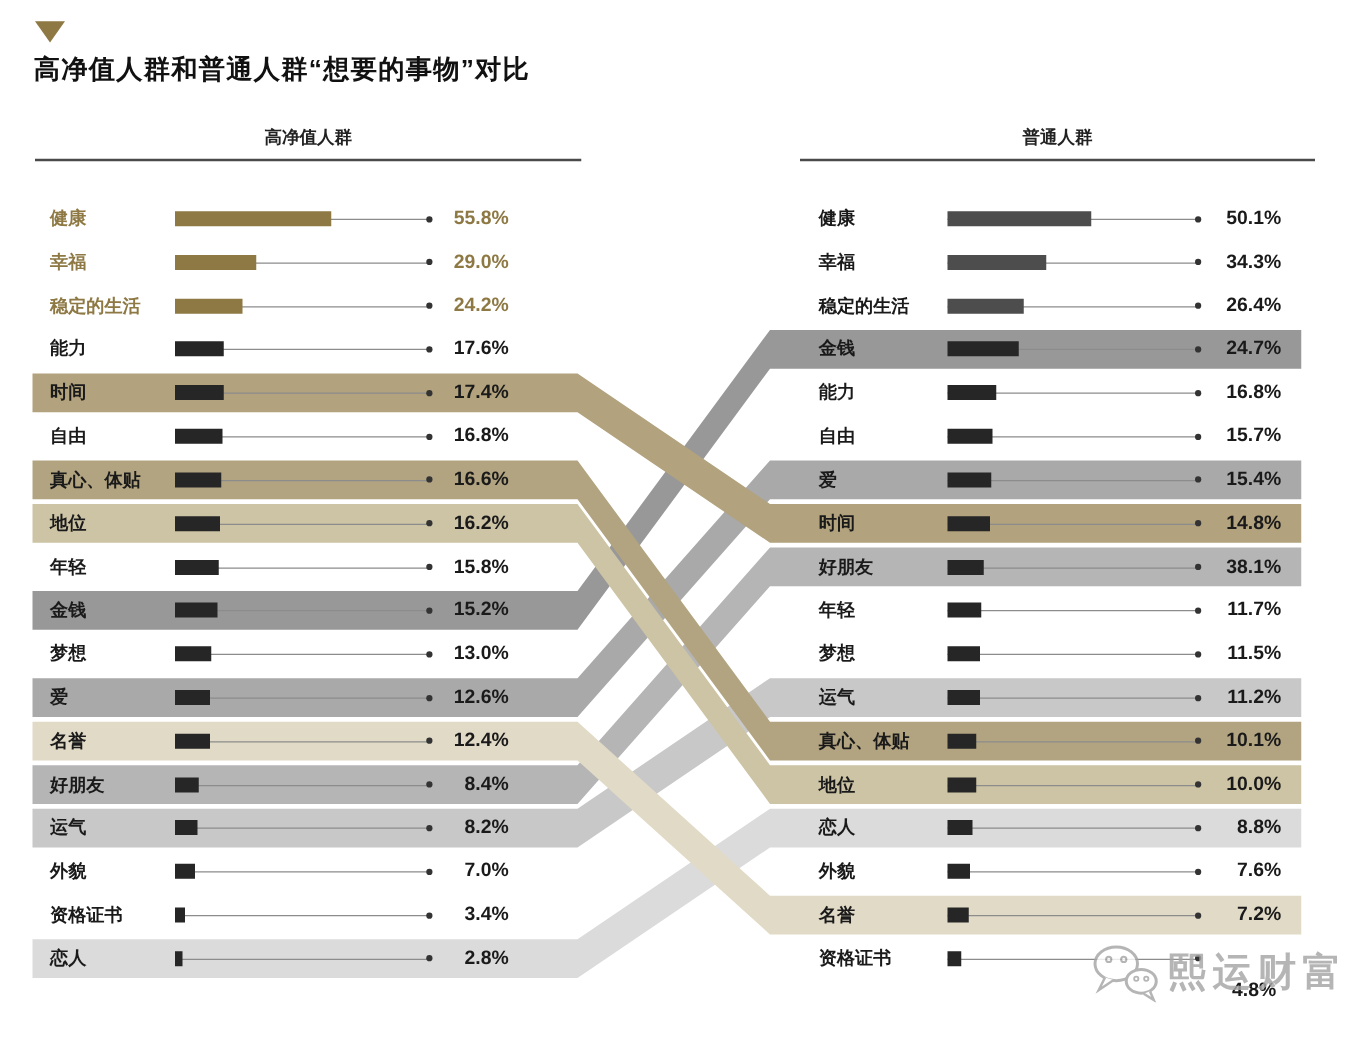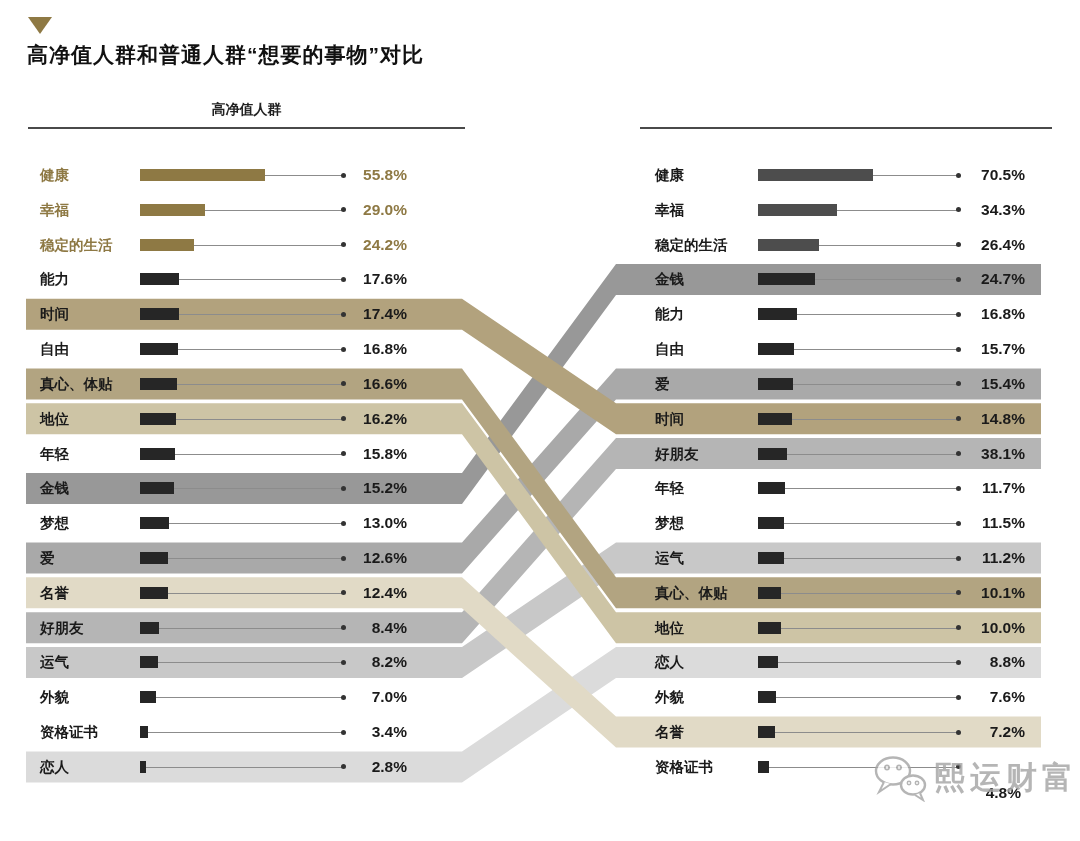--- a/index.html
+++ b/index.html
@@ -49,20 +49,21 @@
 </head>
 <body>
 
 <div id="stage">
   <div class="tri"></div>
   <div class="title">高净值人群和普通人群“想要的事物”对比</div>
 
   <div class="colhead" style="left:28px;width:437px;">高净值人群</div>
   <div class="colrule" style="left:28px;width:437px;"></div>
 
+  <div class="colhead" style="left:640px;width:412px;">普通人群</div>
   <div class="colrule" style="left:640px;width:412px;"></div>
 
   <svg id="ribbon-layer" width="1080" height="841" viewBox="0 0 1080 841">
       <polygon points="26,472.88 462,472.88 616,263.96000000000004 1041,263.96000000000004 1041,294.96000000000004 616,294.96000000000004 462,503.88 26,503.88" fill="#989898"></polygon>
       <polygon points="26,542.52 462,542.52 616,368.42 1041,368.42 1041,399.42 616,399.42 462,573.52 26,573.52" fill="#a9a9a9"></polygon>
       <polygon points="26,612.1600000000001 462,612.1600000000001 616,438.06 1041,438.06 1041,469.06 616,469.06 462,643.1600000000001 26,643.1600000000001" fill="#b5b5b5"></polygon>
       <polygon points="26,646.98 462,646.98 616,542.52 1041,542.52 1041,573.52 616,573.52 462,677.98 26,677.98" fill="#c8c8c8"></polygon>
       <polygon points="26,751.44 462,751.44 616,646.98 1041,646.98 1041,677.98 616,677.98 462,782.44 26,782.44" fill="#dbdbdb"></polygon>
       <polygon points="26,298.78 462,298.78 616,403.24 1041,403.24 1041,434.24 616,434.24 462,329.78 26,329.78" fill="#b2a27d"></polygon>
       <polygon points="26,368.42 462,368.42 616,577.34 1041,577.34 1041,608.34 616,608.34 462,399.42 26,399.42" fill="#b2a481"></polygon>
@@ -233,21 +234,21 @@
         </div>
         <div class="value" style="right: 48px;">2.8%</div>
       </div>
       <div class="row" style="left: 640px; width: 401px; top: 157.5px;">
         <div class="row-label" style="left: 15px;">健康</div>
         <div class="bar-track" style="left: 118px; width: 203px;">
           <div class="track-line"></div>
           <div class="bar" style="width: 115.2px; background: rgb(77, 77, 77);"></div>
           <div class="dot"></div>
         </div>
-        <div class="value" style="right: 16px;">70.5%</div>
+        <div class="value" style="right: 16px;">50.1%</div>
       </div>
       <div class="row" style="left: 640px; width: 401px; top: 192.32px;">
         <div class="row-label" style="left: 15px;">幸福</div>
         <div class="bar-track" style="left: 118px; width: 203px;">
           <div class="track-line"></div>
           <div class="bar" style="width: 78.9px; background: rgb(77, 77, 77);"></div>
           <div class="dot"></div>
         </div>
         <div class="value" style="right: 16px;">34.3%</div>
       </div>

